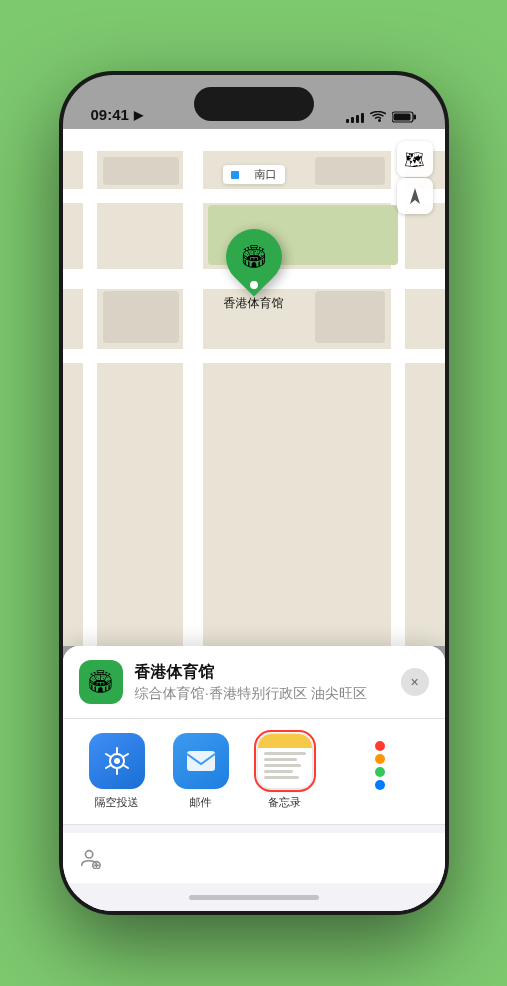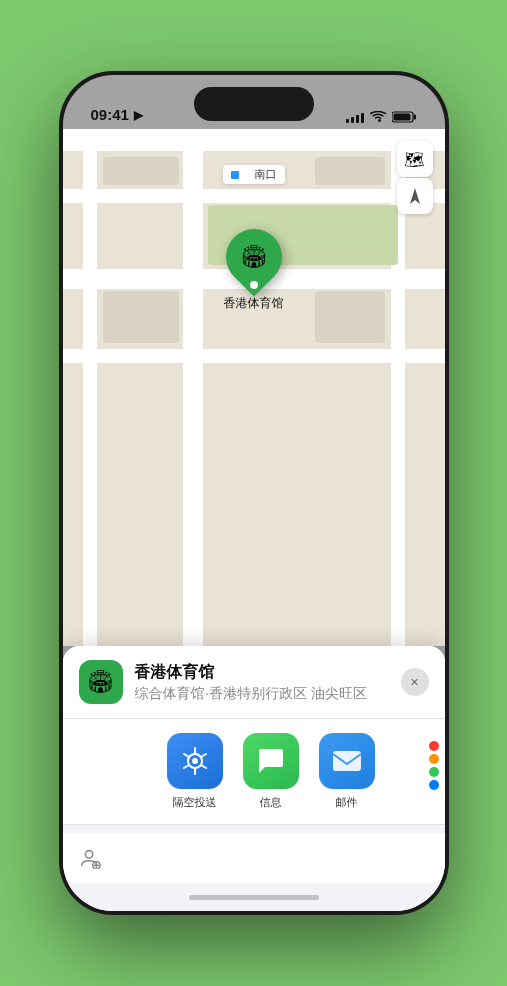--- a/index.html
+++ b/index.html
@@ -284,24 +284,23 @@
       color: #666;
       cursor: pointer;
       flex-shrink: 0;
     }
 
     
     .share-row {
       background: #fff;
       padding: 14px 0 14px 16px;
       display: flex;
-      gap: 0;
+      gap: 8px;
       overflow-x: auto;
       border-bottom: 0.5px solid #e0e0e0;
-      justify-content: flex-end;
     }
 
     .share-row::-webkit-scrollbar { display: none; }
 
     .share-item {
       display: flex;
       flex-direction: column;
       align-items: center;
       gap: 6px;
       min-width: 76px;
@@ -511,39 +510,46 @@
           <div class="share-icon-wrap share-icon-airdrop">
             <svg width="30" height="30" viewBox="0 0 30 30">
               <circle cx="15" cy="15" r="7" fill="none" stroke="white" stroke-width="2"></circle>
               <path d="M15 8 L15 2 M9 11 L4 8 M21 11 L26 8 M9 19 L4 22 M21 19 L26 22 M15 22 L15 28" stroke="white" stroke-width="2" stroke-linecap="round"></path>
               <circle cx="15" cy="15" r="3" fill="white"></circle>
             </svg>
           </div>
           <span class="share-label">隔空投送</span>
         </div>
 
-        <div class="share-item">
-          <div class="share-icon-wrap share-icon-message">
-            <svg width="32" height="32" viewBox="0 0 32 32">
-              <path d="M4 6 Q4 4 6 4 L26 4 Q28 4 28 6 L28 20 Q28 22 26 22 L10 22 L4 28 L4 6Z" fill="white"></path>
-            </svg>
-          </div>
-          <span class="share-label">信息</span>
-        </div>
 
         <div class="share-item">
           <div class="share-icon-wrap share-icon-mail">
             <svg width="32" height="28" viewBox="0 0 32 28">
               <rect x="2" y="4" width="28" height="20" rx="3" fill="white" opacity="0.9"></rect>
               <path d="M2 7 L16 17 L30 7" stroke="#3d9af0" stroke-width="2" fill="none"></path>
             </svg>
           </div>
           <span class="share-label">邮件</span>
         </div>
 
+        <div class="share-item">
+          <div class="share-icon-wrap share-icon-notes share-icon-selected">
+            <div class="share-icon-notes-inner">
+              <div class="notes-top"></div>
+              <div class="notes-lines">
+                <div class="notes-line" style="width:100%"></div>
+                <div class="notes-line" style="width:80%"></div>
+                <div class="notes-line" style="width:90%"></div>
+                <div class="notes-line" style="width:70%"></div>
+                <div class="notes-line" style="width:85%"></div>
+              </div>
+            </div>
+          </div>
+          <span class="share-label">备忘录</span>
+        </div>
 
         <div class="share-item" style="min-width:60px;">
           <div style="width:56px;height:56px;position:relative;">
             <div style="position:absolute;right:0;top:0;display:flex;flex-direction:column;gap:3px;padding:8px 4px;">
               <div class="color-dot" style="background:#ff3b30;"></div>
               <div class="color-dot" style="background:#ff9500;"></div>
               <div class="color-dot" style="background:#34c759;"></div>
               <div class="color-dot" style="background:#007aff;"></div>
             </div>
           </div>

